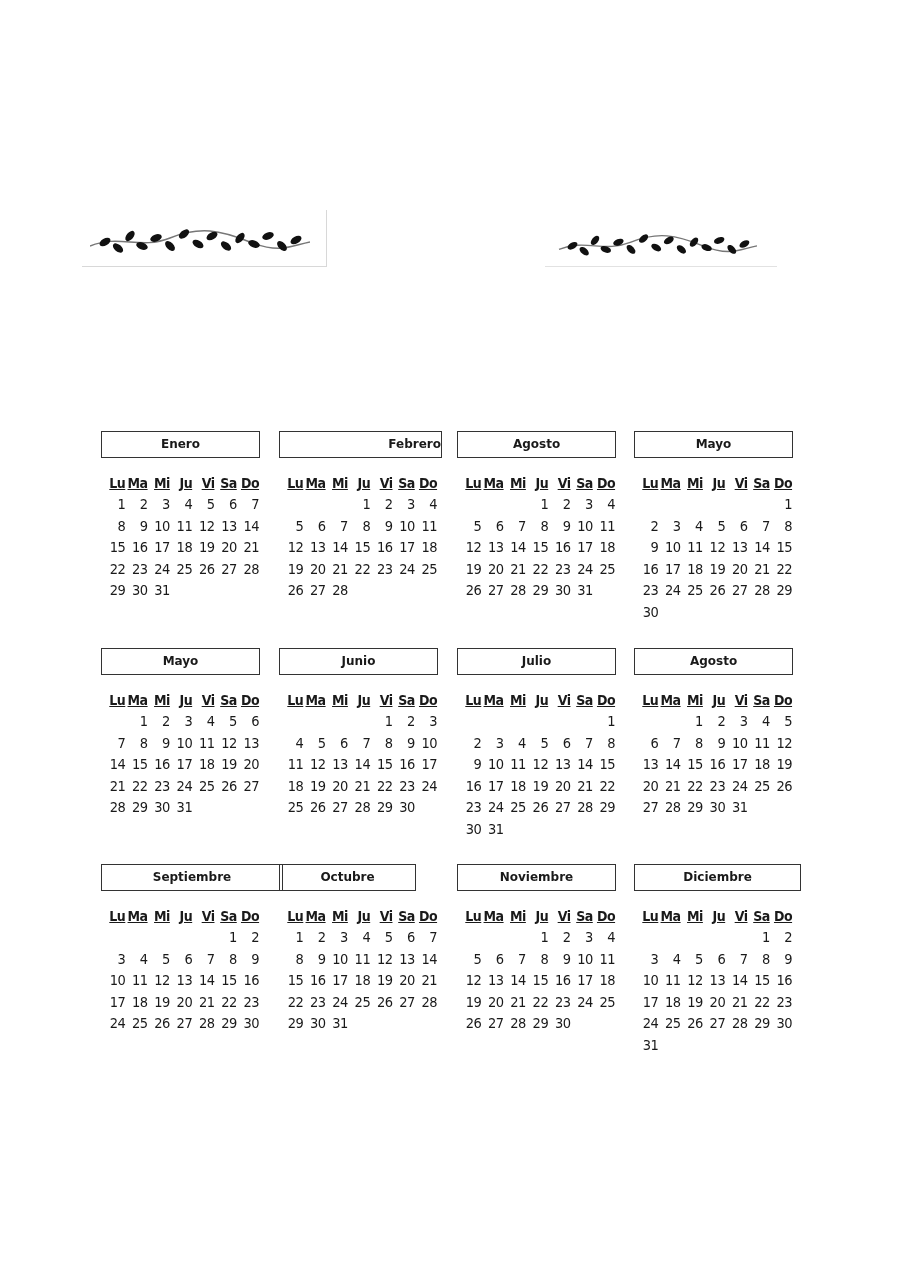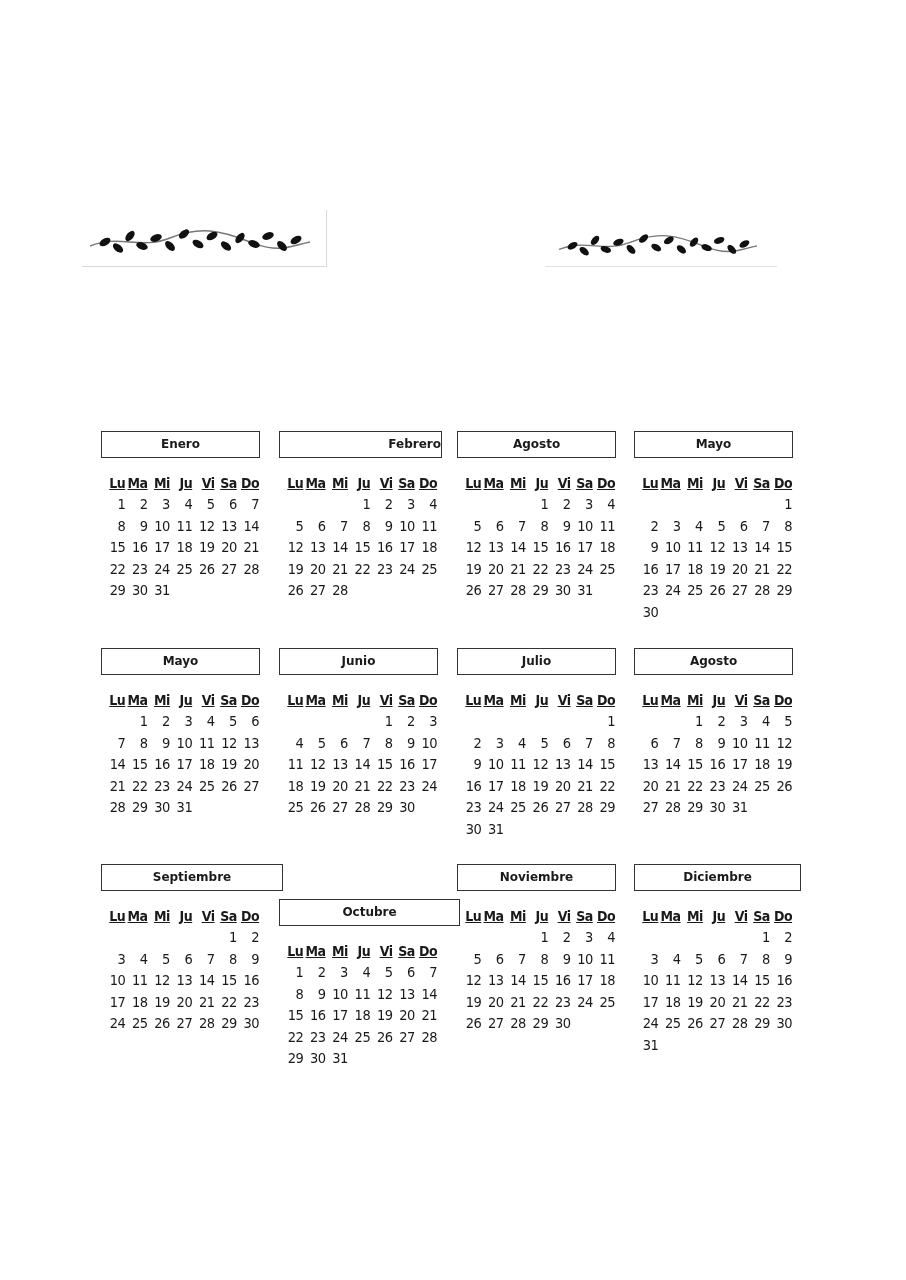--- a/index.html
+++ b/index.html
@@ -473,21 +473,21 @@
         <div class="dc">24</div>
         <div class="dc">25</div>
         <div class="dc">26</div>
         <div class="dc">27</div>
         <div class="dc">28</div>
         <div class="dc">29</div>
         <div class="dc">30</div>
       </div>
     </div>
     <div class="month" style="left: 279px; top: 864px;">
-      <div class="mhead" style="width: 181px; transform: none; margin-top: 35px;">Octubre</div>
+      <div class="mhead" style="width: 137px; transform: none;">Octubre</div>
       <div class="grid">
         <div class="dh">Lu</div>
         <div class="dh">Ma</div>
         <div class="dh">Mi</div>
         <div class="dh">Ju</div>
         <div class="dh">Vi</div>
         <div class="dh">Sa</div>
         <div class="dh">Do</div>
         <div class="dc">1</div>
         <div class="dc">2</div>

